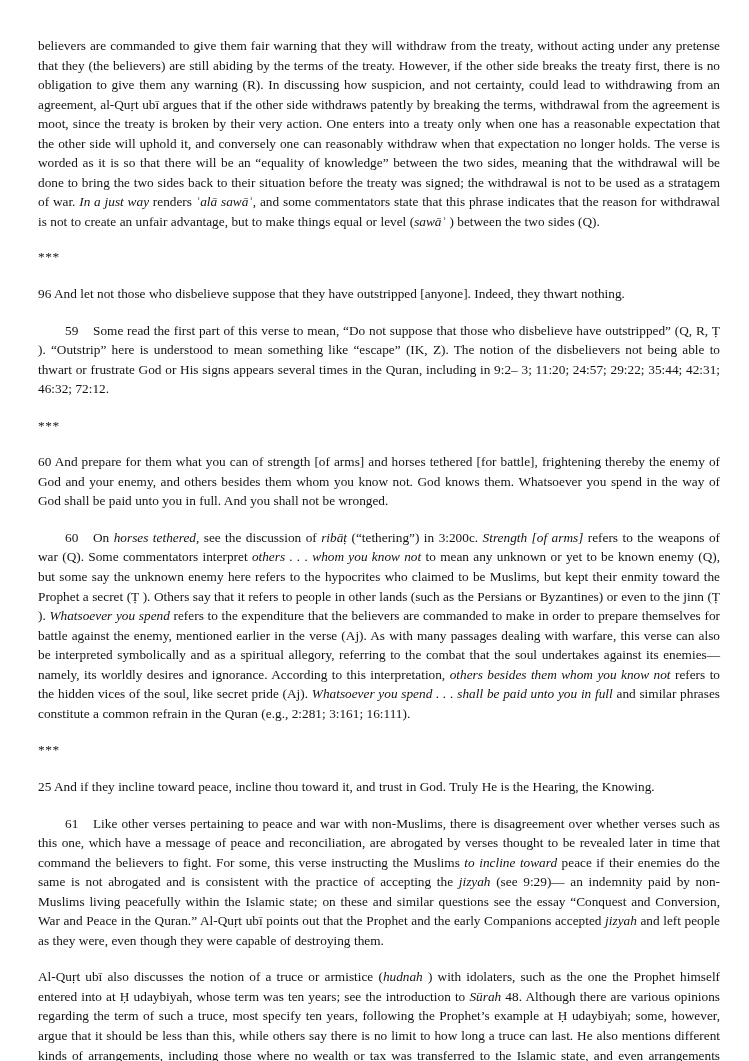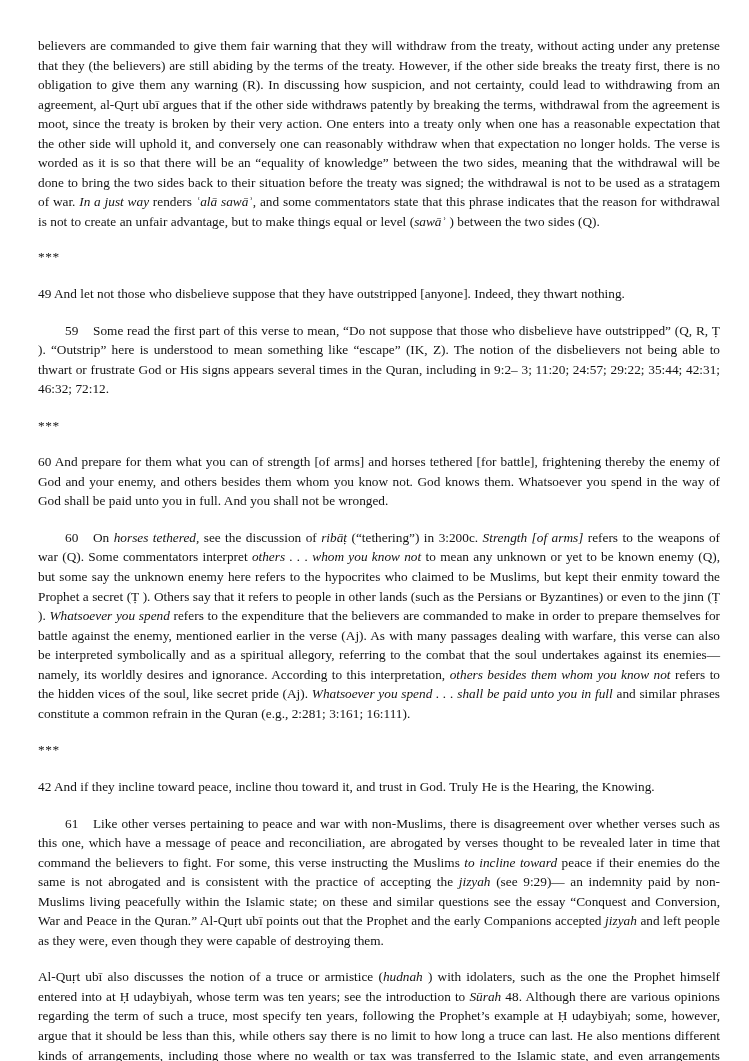--- a/index.html
+++ b/index.html
@@ -74,32 +74,32 @@
 </head>
 <body>
 
 <div class="page">
   <div class="content">
 
     <p class="para running"><span>believers are commanded to give them fair warning that they will withdraw from the treaty, without acting under any pretense that they (the believers) are still abiding by the terms of the treaty. However, if the other side breaks the treaty first, there is no obligation to give them any warning (R). In discussing how suspicion, and not certainty, could lead to withdrawing from an agreement, al-Quṛt ubī argues that if the other side withdraws patently by breaking the terms, withdrawal from the agreement is moot, since the treaty is broken by their very action. One enters into a treaty only when one has a reasonable expectation that the other side will uphold it, and conversely one can reasonably withdraw when that expectation no longer holds. The verse is worded as it is so that there will be an “equality of knowledge” between the two sides, meaning that the withdrawal will be done to bring the two sides back to their situation before the treaty was signed; the withdrawal is not to be used as a stratagem of war. </span><span class="it">In a just way</span><span> renders </span><span class="it">ʿalā sawāʾ</span><span>, and some commentators state that this phrase indicates that the reason for withdrawal is not to create an unfair advantage, but to make things equal or level (</span><span class="it">sawāʾ</span><span> ) between the two sides (Q).</span></p>
 
     <p class="sep">***</p>
 
-    <p class="para verse">49 And let not those who disbelieve suppose that they have outstripped [anyone]. Indeed, they thwart nothing.</p>
+    <p class="para verse">96 And let not those who disbelieve suppose that they have outstripped [anyone]. Indeed, they thwart nothing.</p>
 
     <p class="para commentary"><span class="vnum">59</span><span class="body"><span>Some read the first part of this verse to mean, “Do not suppose that those who disbelieve have outstripped” (Q, R, Ṭ ). “Outstrip” here is understood to mean something like “escape” (IK, Z). The notion of the disbelievers not being able to thwart or frustrate God or His signs appears several times in the Quran, including in 9:2– 3; 11:20; 24:57; 29:22; 35:44; 42:31; 46:32; 72:12.</span></span></p>
 
     <p class="sep">***</p>
 
     <p class="para verse">60 And prepare for them what you can of strength [of arms] and horses tethered [for battle], frightening thereby the enemy of God and your enemy, and others besides them whom you know not. God knows them. Whatsoever you spend in the way of God shall be paid unto you in full. And you shall not be wronged.</p>
 
     <p class="para commentary"><span class="vnum">60</span><span class="body"><span>On </span><span class="it">horses tethered,</span><span> see the discussion of </span><span class="it">ribāṭ</span><span> (“tethering”) in 3:200c. </span><span class="it">Strength [of arms]</span><span> refers to the weapons of war (Q). Some commentators interpret </span><span class="it">others . . . whom you know not</span><span> to mean any unknown or yet to be known enemy (Q), but some say the unknown enemy here refers to the hypocrites who claimed to be Muslims, but kept their enmity toward the Prophet a secret (Ṭ ). Others say that it refers to people in other lands (such as the Persians or Byzantines) or even to the jinn (Ṭ ). </span><span class="it">Whatsoever you spend</span><span> refers to the expenditure that the believers are commanded to make in order to prepare themselves for battle against the enemy, mentioned earlier in the verse (Aj). As with many passages dealing with warfare, this verse can also be interpreted symbolically and as a spiritual allegory, referring to the combat that the soul undertakes against its enemies— namely, its worldly desires and ignorance. According to this interpretation, </span><span class="it">others besides them whom you know not</span><span> refers to the hidden vices of the soul, like secret pride (Aj). </span><span class="it">Whatsoever you spend . . . shall be paid unto you in full</span><span> and similar phrases constitute a common refrain in the Quran (e.g., 2:281; 3:161; 16:111).</span></span></p>
 
     <p class="sep">***</p>
 
-    <p class="para verse">42 And if they incline toward peace, incline thou toward it, and trust in God. Truly He is the Hearing, the Knowing.</p>
+    <p class="para verse">25 And if they incline toward peace, incline thou toward it, and trust in God. Truly He is the Hearing, the Knowing.</p>
 
     <p class="para commentary"><span class="vnum">61</span><span class="body"><span>Like other verses pertaining to peace and war with non-Muslims, there is disagreement over whether verses such as this one, which have a message of peace and reconciliation, are abrogated by verses thought to be revealed later in time that command the believers to fight. For some, this verse instructing the Muslims </span><span class="it">to incline toward</span><span> peace if their enemies do the same is not abrogated and is consistent with the practice of accepting the </span><span class="it">jizyah</span><span> (see 9:29)— an indemnity paid by non-Muslims living peacefully within the Islamic state; on these and similar questions see the essay “Conquest and Conversion, War and Peace in the Quran.” Al-Quṛt ubī points out that the Prophet and the early Companions accepted </span><span class="it">jizyah</span><span> and left people as they were, even though they were capable of destroying them.</span></span></p>
 
     <p class="para cont"><span>Al-Quṛt ubī also discusses the notion of a truce or armistice (</span><span class="it">hudnah</span><span> ) with idolaters, such as the one the Prophet himself entered into at Ḥ udaybiyah, whose term was ten years; see the introduction to </span><span class="it">Sūrah</span><span> 48. Although there are various opinions regarding the term of such a truce, most specify ten years, following the Prophet’s example at Ḥ udaybiyah; some, however, argue that it should be less than this, while others say there is no limit to how long a truce can last. He also mentions different kinds of arrangements, including those where no wealth or tax was transferred to the Islamic state, and even arrangements where the Muslims might pay the enemy, as in the case after the Battle of the Trench (5/627) when the Prophet gave a third of the date harvest of Madinah to the Ghaṭ afān tribe, so that they would leave and forsake the Quraysh.</span></p>
 
   </div>
 </div>
 
 </body></html>

